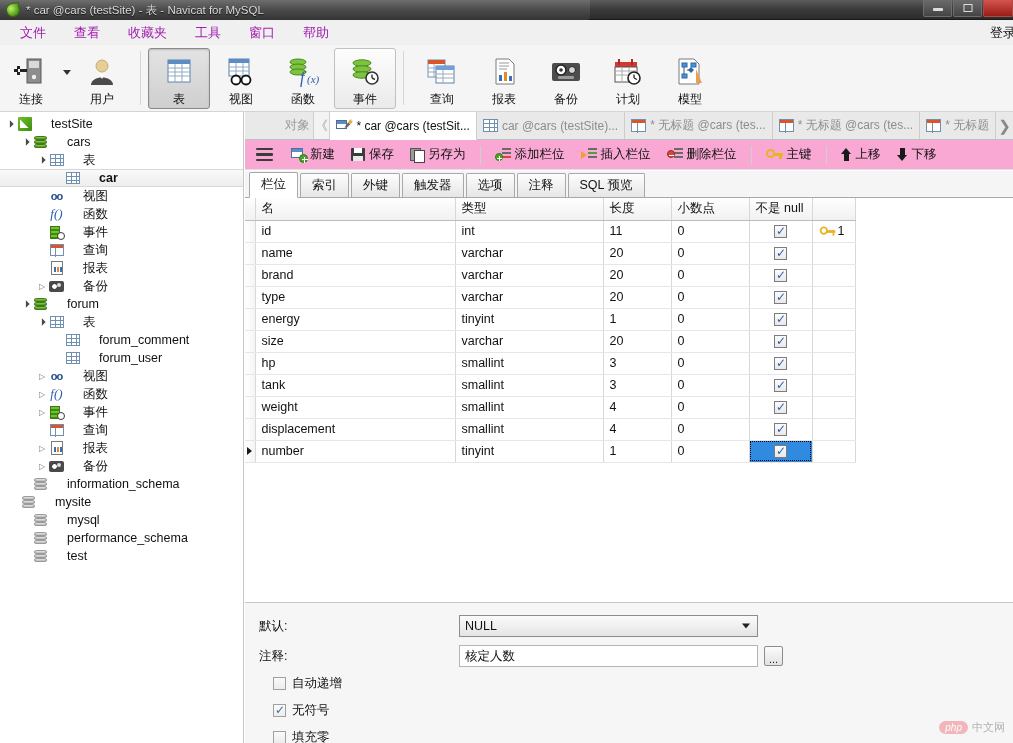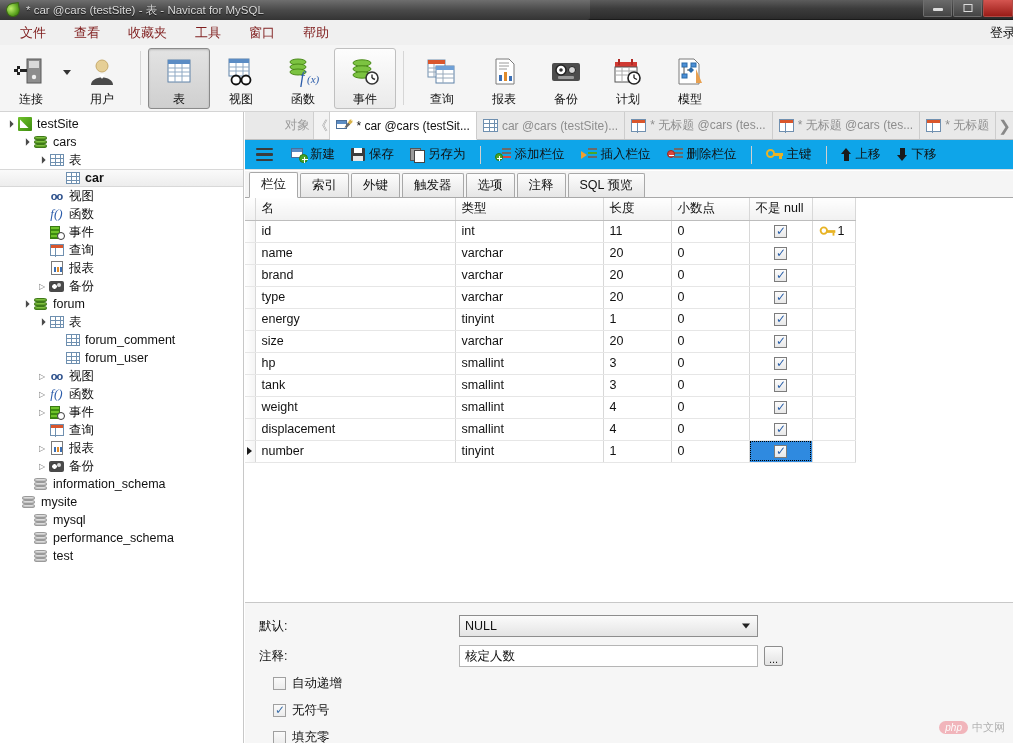--- a/index.html
+++ b/index.html
@@ -67,21 +67,21 @@
     transform: translate(-50%,-50%);
   }
 
   
   .menubar {
     position: absolute; top: 20px; left: 0; width: 1013px; height: 25px;
     background: #f0f0f0;
     display: flex; align-items: center;
   }
   .menu-item {
-    padding: 3px 14px; font-size: 13px; color: #7f1d1d;
+    padding: 3px 14px; font-size: 13px; color: #a21caf;
     white-space: nowrap; cursor: default;
   }
   .menu-item:first-child { margin-left: 6px; }
   .login-link {
     position: absolute; right: -3px; top: 4px;
     font-size: 13px; color: #111; white-space: nowrap;
   }
 
   
   .toolbar {
@@ -135,21 +135,21 @@
     border-top: 1px solid #d8d8d8; border-bottom: 1px solid #d8d8d8;
     height: 18px;
   }
   .twisty {
     width: 12px; display: flex; align-items: center; justify-content: center;
     font-size: 8px; color: #555;
   }
   .twisty.open::before { content: "◢"; color:#4a4a4a; transform: rotate(-45deg); font-size:7px; }
   .twisty.closed::before { content: "▷"; color:#7b7b7b; font-size:8px; }
   .tree-icon { width: 17px; height: 15px; display:flex; align-items:center; justify-content:center; margin-right: 4px; }
-  .tree-label { color: #111; }
+  .tree-label { color: #111; margin-left: 14px; }
 
   
   .ic-grid {
     width: 14px; height: 12px; background: #fff;
     border: 1px solid #6f90b0;
     background-image:
       linear-gradient(#6f90b0,#6f90b0), linear-gradient(#6f90b0,#6f90b0),
       linear-gradient(#6f90b0,#6f90b0), linear-gradient(#6f90b0,#6f90b0);
     background-size: 100% 1px, 100% 1px, 1px 100%, 1px 100%;
     background-position: 0 3px, 0 7px, 4px 0, 9px 0;
@@ -239,21 +239,21 @@
   .ic-tab-query::before{content:"";position:absolute;left:0;top:0;width:100%;height:3px;background:#d9562c;}
   .ic-tab-query::after{content:"";position:absolute;left:5px;top:3px;width:1px;height:10px;background:#7090b0;}
   .tab-scroll {
     width: 17px; display:flex;align-items:center;justify-content:center;
     color:#888; font-size:15px; background:#e9e9e9; margin-left:auto;
   }
 
   
   .editbar {
     position: absolute; top: 140px; left: 245px; width: 768px; height: 30px;
-    background: #0ea5e9; display: flex; align-items: center;
+    background: #f9a8d4; display: flex; align-items: center;
     border-bottom: 1px solid #e0e0e0;
   }
   .hamburger { width: 38px; display:flex;flex-direction:column;align-items:center;justify-content:center;gap:3px; }
   .hamburger i { width: 17px; height: 2.5px; background: #3b3b3b; border-radius:1px; display:block; }
   .eb-btn {
     display:flex; align-items:center; gap:4px; padding: 2px 7px;
     font-size: 12.5px; color: #111; white-space: nowrap; cursor: default;
     border: 1px solid transparent; border-radius: 3px;
   }
   .eb-sep { width:1px; height:18px; background:#d0d0d0; margin: 0 6px; }

